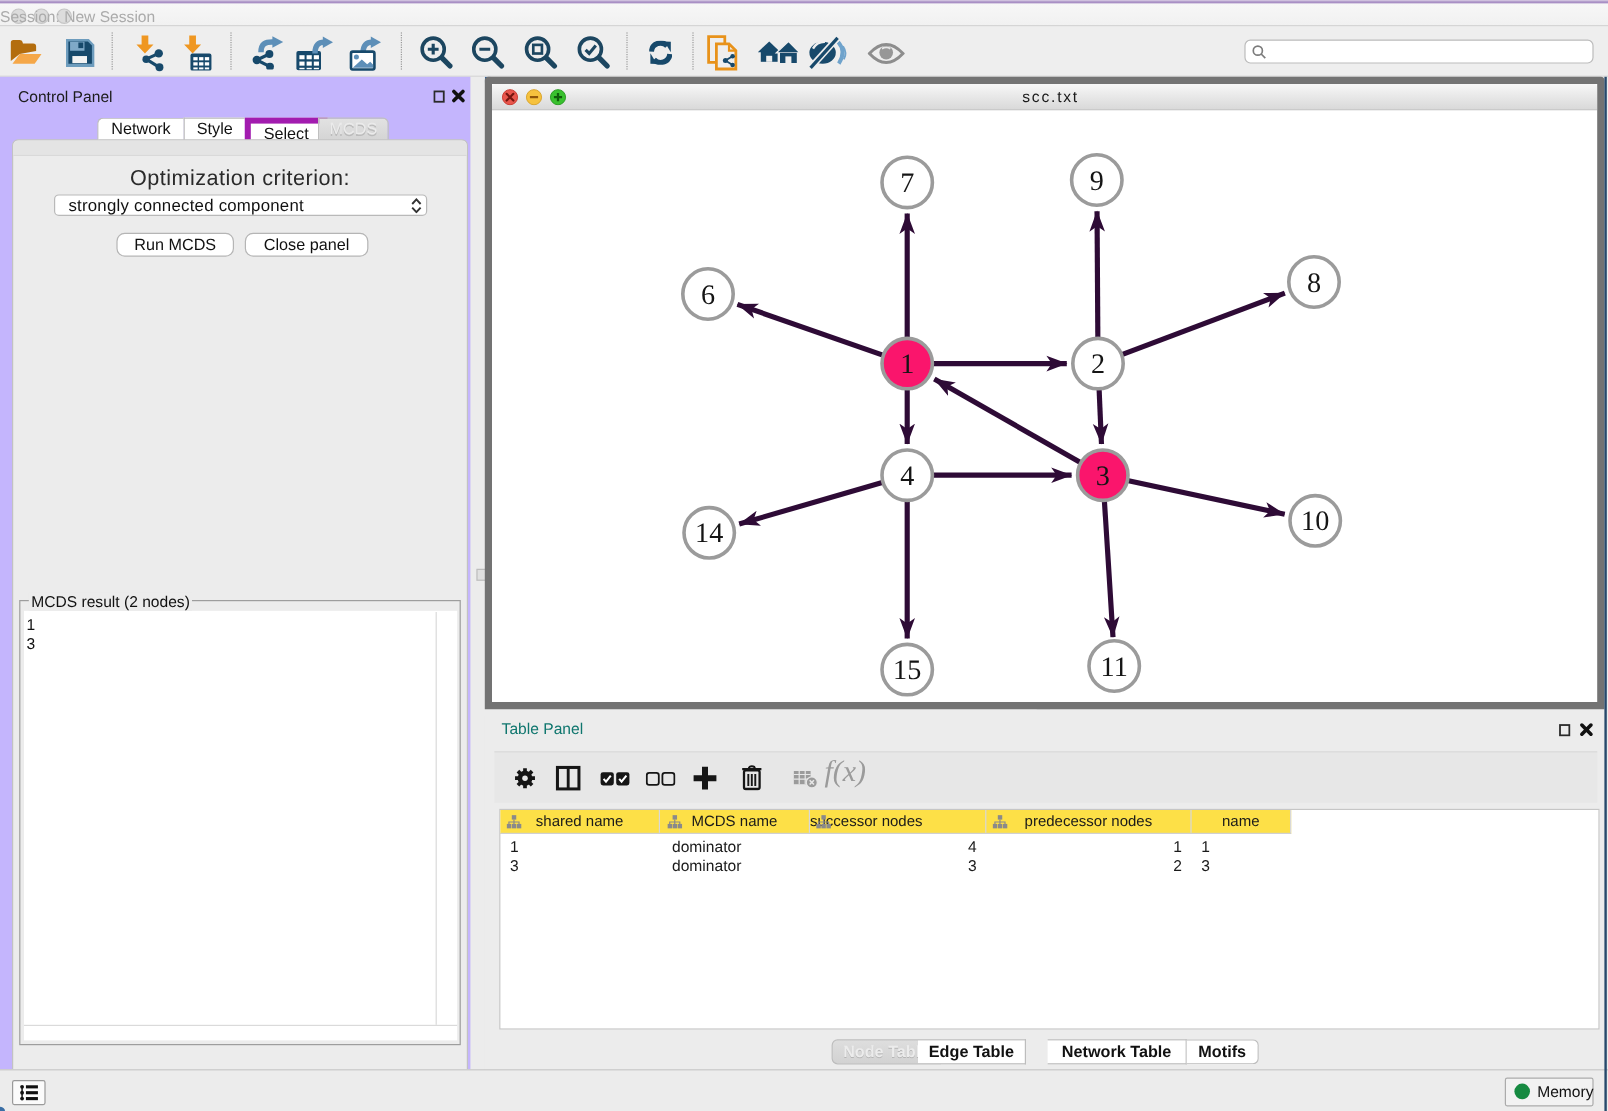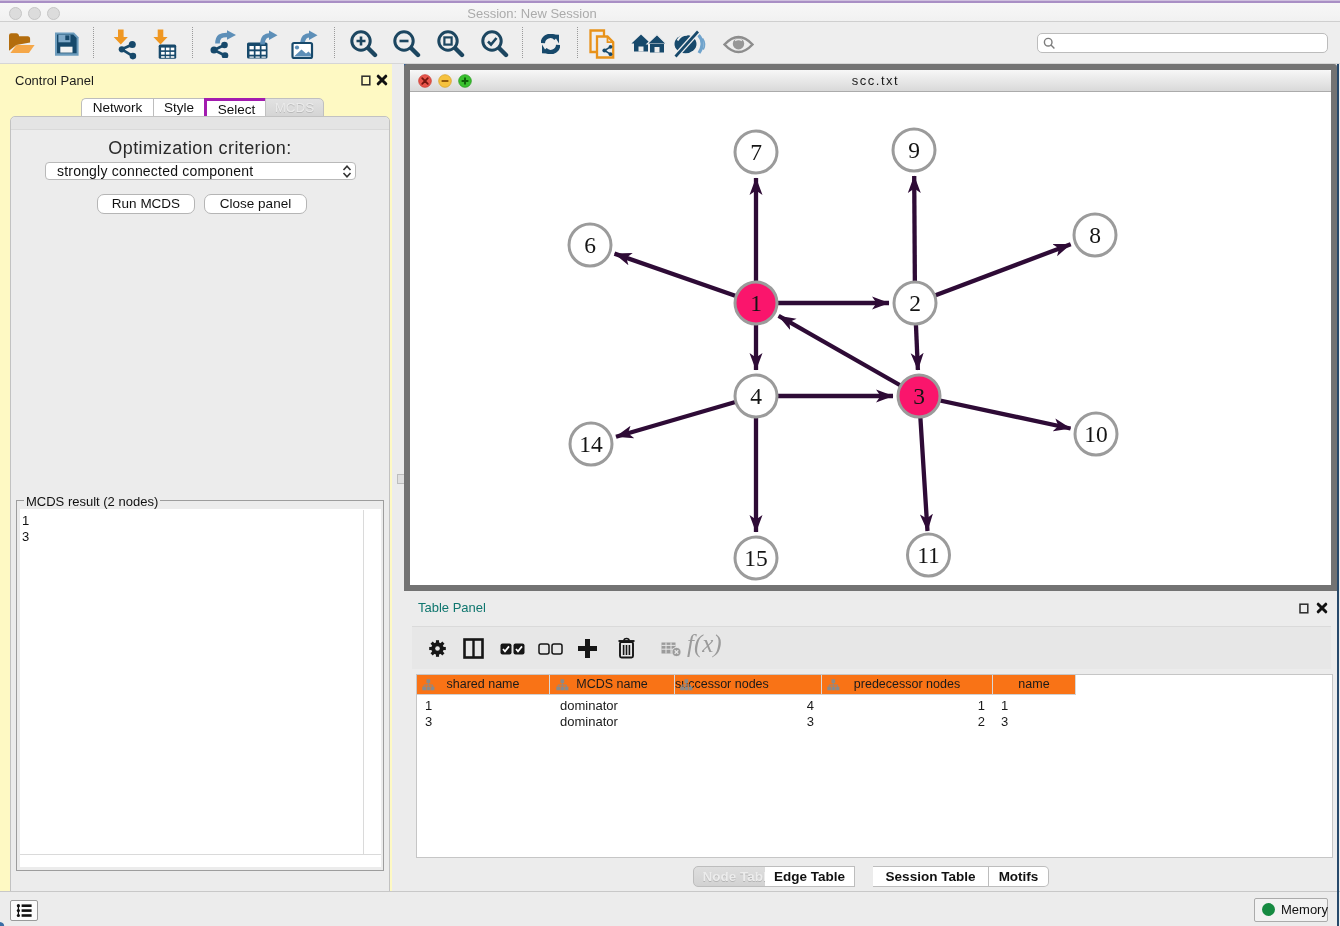--- a/index.html
+++ b/index.html
@@ -10,21 +10,21 @@
 </head>
 <body>
 
 <div class="abs" style="left:0;top:0;width:1340px;height:1px;background:#cfc0de;"></div>
 <div class="abs" style="left:0;top:1px;width:1340px;height:2px;background:#a98fc5;"></div>
 
 <div class="abs" style="left:0;top:3px;width:1340px;height:18px;background:linear-gradient(#f7f7f7,#f1f1f1);border-bottom:1px solid #cfcfcf;">
   <div class="abs" style="left:9px;top:4px;width:11px;height:11px;border-radius:50%;background:#dcdcdc;border:1px solid #c6c6c6;"></div>
   <div class="abs" style="left:28px;top:4px;width:11px;height:11px;border-radius:50%;background:#dcdcdc;border:1px solid #c6c6c6;"></div>
   <div class="abs" style="left:47px;top:4px;width:11px;height:11px;border-radius:50%;background:#dcdcdc;border:1px solid #c6c6c6;"></div>
-  <div class="abs" style="left:0;top:3px;width:1064px;text-align:center;font-size:13px;color:#ababab;">Session: New Session</div>
+  <div class="abs" style="left:0;top:3px;width:1064px;text-align:left;font-size:13px;color:#ababab;">Session: New Session</div>
 </div>
 
 <div class="abs" id="toolbar" style="left:0;top:22px;width:1340px;height:41px;background:#eeeeee;border-bottom:1px solid #d6d6d6;">
 
   <div class="abs" style="left:93px;top:5px;height:31px;border-left:1px dotted #9a9a9a;"></div>
   <div class="abs" style="left:192px;top:5px;height:31px;border-left:1px dotted #9a9a9a;"></div>
   <div class="abs" style="left:334px;top:5px;height:31px;border-left:1px dotted #9a9a9a;"></div>
   <div class="abs" style="left:522px;top:5px;height:31px;border-left:1px dotted #9a9a9a;"></div>
   <div class="abs" style="left:577px;top:5px;height:31px;border-left:1px dotted #9a9a9a;"></div>
 
@@ -180,34 +180,34 @@
   </svg>
 </div>
 
 <div class="abs" style="left:1037px;top:33px;width:289px;height:18px;background:#fff;border:1px solid #bcbcbc;border-radius:5px;">
   <svg class="abs" style="left:5px;top:3px;" width="13" height="13" viewBox="0 0 13 13">
     <circle cx="5.2" cy="5.2" r="3.8" fill="none" stroke="#7c7c7c" stroke-width="1.4"></circle>
     <line x1="8" y1="8" x2="11.4" y2="11.4" stroke="#7c7c7c" stroke-width="1.4"></line>
   </svg>
 </div>
 
-<div class="abs" style="left:0;top:64px;width:392px;height:828px;background:#fef9c3;">
+<div class="abs" style="left:0;top:64px;width:392px;height:828px;background:#c4b5fd;">
   <div class="abs" style="left:15px;top:9px;font-size:13px;color:#1c1c1c;">Control Panel</div>
 
   <svg class="abs" style="left:361px;top:11px;" width="10" height="11" viewBox="0 0 10 11">
       <rect x="1" y="1.2" width="7.8" height="8.6" fill="none" stroke="#2a2a2a" stroke-width="1.5"></rect>
     </svg>
   <svg class="abs" style="left:376px;top:10px;" width="12" height="12" viewBox="0 0 12 12">
       <path d="M2.2 2.2 L9.8 9.8 M9.8 2.2 L2.2 9.8" stroke="#111" stroke-width="3" stroke-linecap="round"></path>
     </svg>
 
   <div class="abs" style="left:81px;top:34px;width:242px;height:19px;font-size:13.5px;">
     <div class="abs" style="left:0;top:0;width:71px;height:18px;background:#fff;border:1px solid #bdbdbd;border-right:none;border-radius:5px 0 0 0;text-align:center;line-height:18px;color:#111;">Network</div>
     <div class="abs" style="left:72px;top:0;width:50px;height:18px;background:#fff;border:1px solid #bdbdbd;border-right:none;text-align:center;line-height:18px;color:#111;">Style</div>
-    <div class="abs" style="left:123px;top:0;width:59px;height:18px;background:#fff;border:3px solid #a21caf;text-align:center;line-height:18px;color:#111;">Select</div>
+    <div class="abs" style="left:123px;top:0;width:59px;height:18px;background:#fff;border:5px solid #a21caf;text-align:center;line-height:18px;color:#111;">Select</div>
     <div class="abs" style="left:184px;top:0;width:57px;height:18px;background:linear-gradient(#e2e2e2,#d4d4d4);border:1px solid #c0c0c0;border-radius:0 5px 0 0;text-align:center;line-height:18px;color:#ebebeb;text-shadow:0 1px 0 #bbb;">MCDS</div>
   </div>
 
   <div class="abs" style="left:10px;top:52px;width:378px;height:824px;border:1px solid #c2c2c2;border-radius:5px;background:#ececec;">
     <div class="abs" style="left:0;top:0;width:100%;height:12px;background:#e4e4e4;border-bottom:1px solid #d9d9d9;border-radius:5px 5px 0 0;"></div>
     <div class="abs" style="left:0;top:21px;width:378px;text-align:center;font-size:18px;letter-spacing:0.4px;color:#2a2a2a;">Optimization criterion:</div>
 
     <div class="abs" style="left:34px;top:45px;width:298px;height:16px;background:#fff;border:1px solid #b9b9b9;border-radius:4px;font-size:14px;letter-spacing:0.2px;color:#111;line-height:16px;padding-left:11px;">strongly connected component
       <svg class="abs" style="right:3px;top:2px;" width="10" height="13" viewBox="0 0 10 13">
         <path d="M1.5 5 L5 1.2 L8.5 5" fill="none" stroke="#333" stroke-width="1.6"></path>
@@ -364,21 +364,21 @@
         <line x1="10" y1="0.5" x2="10" y2="11.5"></line>
       </g>
       <circle cx="15.5" cy="10" r="4.6" fill="#9b9b9b" stroke="#e7e7e7" stroke-width="1"></circle>
       <path d="M13.7 8.2 L17.3 11.8 M17.3 8.2 L13.7 11.8" stroke="#e7e7e7" stroke-width="1.3"></path>
     </svg>
 
     <div class="abs" style="left:275px;top:3px;font-family:'Liberation Serif',serif;font-style:italic;font-size:25px;color:#9b9b9b;">f(x)</div>
   </div>
 
   <div class="abs" style="left:12px;top:78px;width:915px;height:182px;background:#fff;border:1px solid #c6c6c6;">
-    <div class="abs" id="thead" style="left:0;top:0;width:659px;height:19px;background:#f97316;border-bottom:1px solid #d0d0d0;font-size:12.5px;color:#1a1a1a;">
+    <div class="abs" id="thead" style="left:0;top:0;width:659px;height:19px;background:#fde047;border-bottom:1px solid #d0d0d0;font-size:12.5px;color:#1a1a1a;">
       <div class="abs" style="left:0;top:0;width:132px;height:19px;border-right:1px solid #d8d8d8;text-align:center;line-height:19px;">shared name</div>
       <div class="abs" style="left:133px;top:0;width:124px;height:19px;border-right:1px solid #d8d8d8;text-align:center;line-height:19px;">MCDS name</div>
       <div class="abs" style="left:258px;top:0;width:146px;height:19px;border-right:1px solid #d8d8d8;line-height:19px;">successor nodes</div>
       <div class="abs" style="left:405px;top:0;width:170px;height:19px;border-right:1px solid #d8d8d8;text-align:center;line-height:19px;">predecessor nodes</div>
       <div class="abs" style="left:576px;top:0;width:82px;height:19px;border-right:1px solid #d8d8d8;text-align:center;line-height:19px;">name</div>
       <svg class="abs" style="left:5px;top:4px;" width="13" height="12" viewBox="0 0 13 12">
           <g fill="#8a8a8a">
             <rect x="4.5" y="0.3" width="3.7" height="3.7"></rect>
             <rect x="0.3" y="7.6" width="3.7" height="3.7"></rect>
             <rect x="4.5" y="7.6" width="3.7" height="3.7"></rect>
@@ -424,21 +424,21 @@
       <div class="abs" style="left:143px;top:19px;">dominator</div>
       <div class="abs" style="left:258px;top:19px;width:139px;text-align:right;">3</div>
       <div class="abs" style="left:405px;top:19px;width:163px;text-align:right;">2</div>
       <div class="abs" style="left:584px;top:19px;">3</div>
     </div>
   </div>
 
   <div class="abs" style="left:289px;top:270px;height:21px;font-size:13.5px;font-weight:600;">
     <div class="abs" style="left:0;top:0;width:89px;height:19px;background:linear-gradient(#dedede,#d2d2d2);border:1px solid #bdbdbd;border-radius:5px 0 0 5px;text-align:center;line-height:19px;color:#ececec;text-shadow:0 1px 0 #b5b5b5;">Node Table</div>
     <div class="abs" style="left:72px;top:0;width:89px;height:19px;background:#fff;border:1px solid #bdbdbd;border-left:none;text-align:center;line-height:19px;color:#111;">Edge Table</div>
-    <div class="abs" style="left:180px;top:0;width:115px;height:19px;background:#fff;border:1px solid #bdbdbd;border-left:none;text-align:center;line-height:19px;color:#111;">Session Table</div>
+    <div class="abs" style="left:180px;top:0;width:115px;height:19px;background:#fff;border:1px solid #bdbdbd;border-left:none;text-align:center;line-height:19px;color:#111;">Network Table</div>
     <div class="abs" style="left:296px;top:0;width:59px;height:19px;background:#fff;border:1px solid #bdbdbd;border-left:none;border-radius:0 5px 5px 0;text-align:center;line-height:19px;color:#111;">Motifs</div>
   </div>
 </div>
 
 <div class="abs" style="left:0;top:891px;width:1340px;height:35px;background:#ececec;border-top:1px solid #c8c8c8;">
   <div class="abs" style="left:10px;top:8px;width:26px;height:19px;background:#fbfbfb;border:1px solid #9a9a9a;border-radius:2px;">
     <svg class="abs" style="left:5px;top:2px;" width="16" height="15" viewBox="0 0 16 15">
       <line x1="2.4" y1="2.7" x2="2.4" y2="12.5" stroke="#111" stroke-width="1.2"></line>
       <g fill="#111">
         <circle cx="2.4" cy="2.7" r="1.6"></circle>

